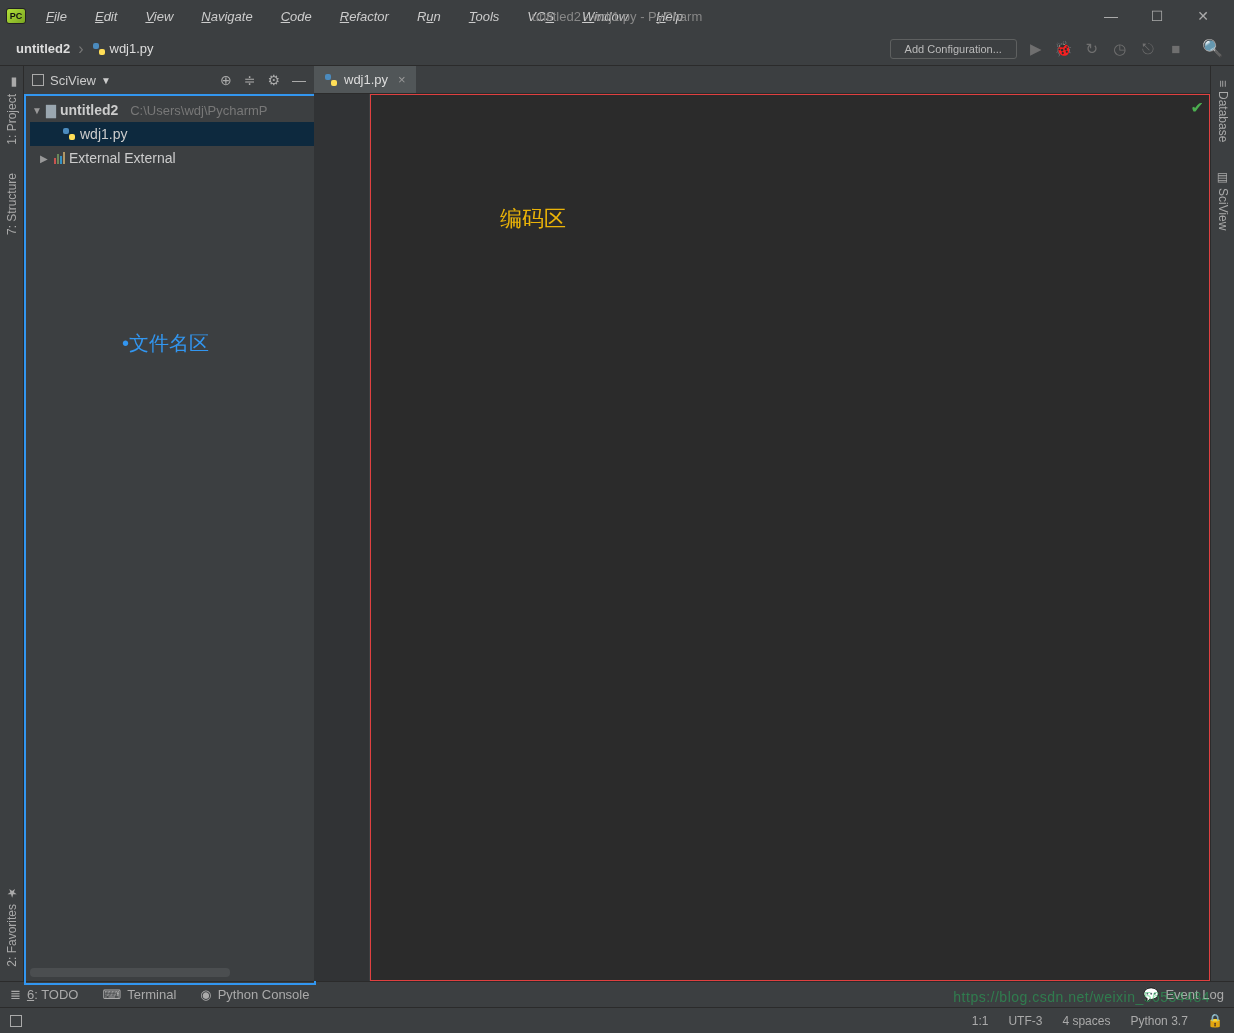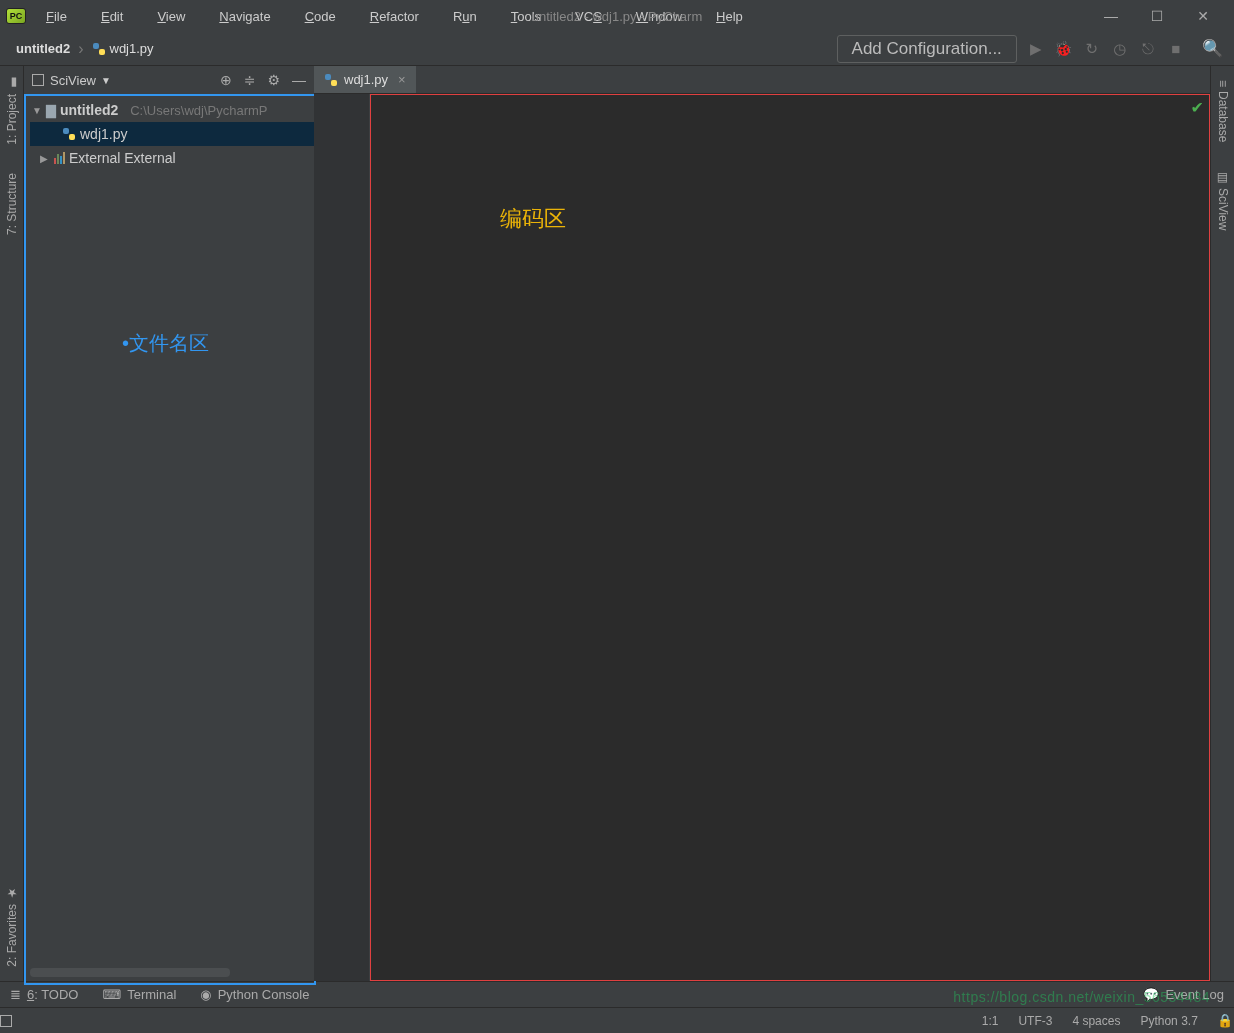--- a/index.html
+++ b/index.html
@@ -1,30 +1,30 @@
 <!DOCTYPE html>
 <html><head>
 <meta charset="utf-8">
 <style>
   * { margin:0; padding:0; box-sizing:border-box; font-family:"Segoe UI",Arial,sans-serif; }
   body { width:1234px; height:1033px; background:#3c3f41; color:#bbb; overflow:hidden; font-size:13px; position:relative; }
   .titlebar { height:32px; display:flex; align-items:center; background:#3c3f41; padding:0 6px; gap:4px; }
   .app-icon { width:20px; height:16px; background:linear-gradient(135deg,#b3e03a,#7aa721); border-radius:3px; display:flex; align-items:center; justify-content:center; color:#111; font-size:9px; font-weight:bold; border:1px solid #222; margin-right:6px;}
-  .menu-list { display:flex; gap:14px; }
+  .menu-list { display:flex; gap:8px;font-style:italic; }
   .menu-item { padding:4px 10px; color:#ccc; cursor:default; }
   .menu-item u { text-decoration:underline; }
   .title-text { position:absolute; left:50%; transform:translateX(-50%); color:#888; font-size:13px; }
   .win-ctrl { margin-left:auto; display:flex; gap:28px; padding-right:16px; color:#aaa; font-size:14px;}
   .win-btn { width:18px; text-align:center; cursor:default;}
   .navbar { height:34px; display:flex; align-items:center; background:#3c3f41; border-bottom:1px solid #2b2b2b; padding:0 10px;}
   .crumb { color:#ddd; font-weight:600; padding:2px 6px;}
   .crumb2 { color:#ddd; padding:2px 6px; display:flex; align-items:center; gap:4px;}
   .crumb-sep { color:#777; margin:0 2px; font-size:16px;}
   .nav-right { margin-left:auto; display:flex; align-items:center; gap:10px;}
-  .add-conf { border:1px solid #5e6060; color:#bbb; padding:3px 14px; border-radius:3px; background:transparent; font-size:17px; cursor:default;}
+  .add-conf { border:1px solid #5e6060; color:#bbb; padding:3px 14px; border-radius:3px; background:transparent; font-size:11px; cursor:default;}
   .toolbar-icn { color:#6f6f6f; font-size:15px; width:18px; text-align:center;}
   .search-icn { color:#bbb; font-size:17px; margin-left:8px;}
   .body-row { display:flex; height:calc(100% - 32px - 34px - 26px - 26px); }
   .left-rail { width:24px; background:#3c3f41; display:flex; flex-direction:column; align-items:center; border-right:1px solid #2b2b2b;}
   .rail-label { writing-mode:vertical-rl; transform:rotate(180deg); color:#aaa; font-size:12px; margin:14px 0; display:flex; align-items:center; gap:4px;}
   .rail-dot { width:10px; height:10px; display:inline-block; }
   .right-rail { width:24px; background:#3c3f41; display:flex; flex-direction:column; align-items:center; border-left:1px solid #2b2b2b;}
   .project-panel { width:290px; background:#3c3f41; display:flex; flex-direction:column; position:relative;}
   .proj-head { height:28px; display:flex; align-items:center; padding:0 8px; gap:6px; color:#ccc;}
   .proj-title { font-size:13px; display:flex; align-items:center; gap:5px;}
@@ -52,21 +52,21 @@
   .tab .close { color:#999; font-size:13px; margin-left:4px;}
   .editor-body { flex:1; display:flex; position:relative; background:#2b2b2b;}
   .gutter { width:56px; background:#313335; border-right:1px solid #3c3f41;}
   .code { flex:1; position:relative;}
   .red-box { position:absolute; left:0; top:0; right:0; bottom:0; border:1px solid #e04040; pointer-events:none;}
   .red-label { position:absolute; top:110px; left:130px; color:#eab308; font-size:22px; font-weight:500;}
   .check { position:absolute; top:4px; right:6px; color:#4caf50; font-size:16px;}
   .toolwindows { height:26px; display:flex; align-items:center; background:#3c3f41; border-top:1px solid #2b2b2b; padding:0 10px; gap:24px; color:#aaa; font-size:13px;}
   .tw-item { display:flex; align-items:center; gap:6px;}
   .tw-right { margin-left:auto; display:flex; align-items:center; gap:6px;}
-  .statusbar { height:26px; display:flex; align-items:center; background:#3c3f41; border-top:1px solid #2b2b2b; padding:0 0; color:#aaa; font-size:12px;gap:29px;}
+  .statusbar { height:26px; display:flex; align-items:center; background:#3c3f41; border-top:1px solid #2b2b2b; padding:0 10px; color:#aaa; font-size:12px;gap:29px;}
   .status-right { margin-left:auto; display:flex; gap:20px; align-items:center;}
   .watermark { position:absolute; bottom:28px; right:24px; color:#22c55e; font-size:14px; opacity:.45; letter-spacing:.5px; pointer-events:none;}
   .box-icn { width:12px; height:12px; border:1.5px solid #aaa; display:inline-block;}
   .horiz-scroll { position:absolute; left:6px; bottom:4px; width:200px; height:9px; background:#4b4e50; border-radius:4px;}
 </style>
 </head>
 <body>
 
 <div class="titlebar">
   <div class="app-icon">PC</div>

